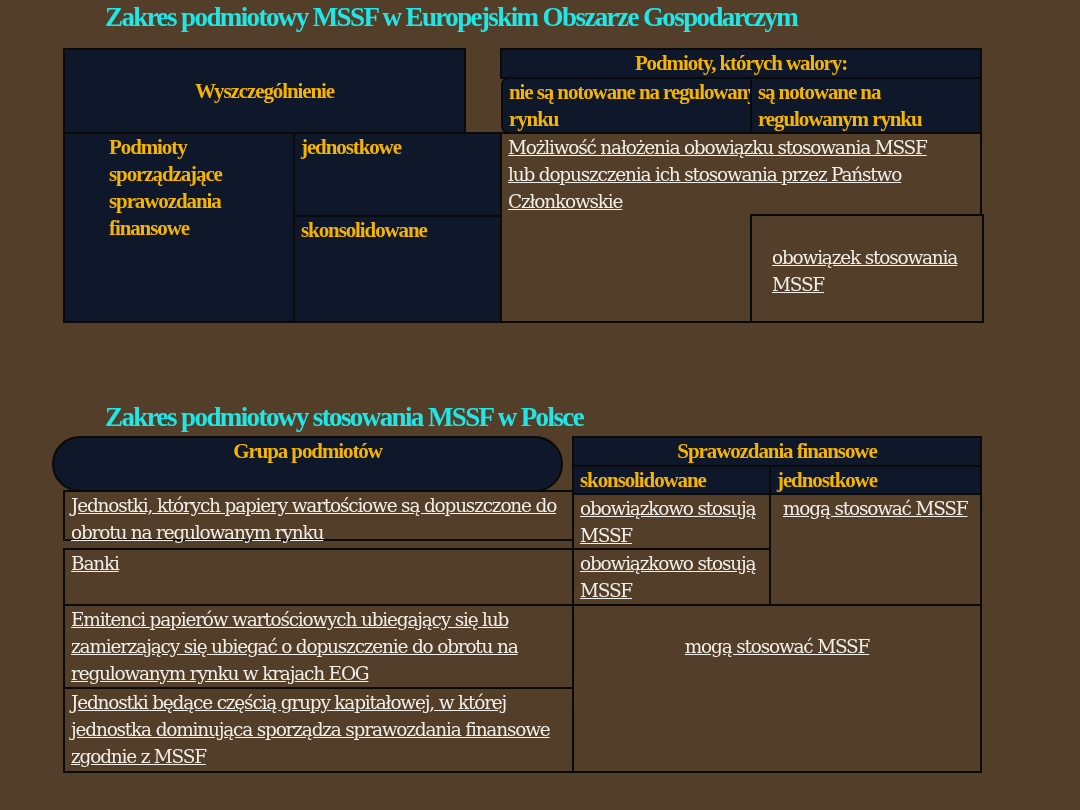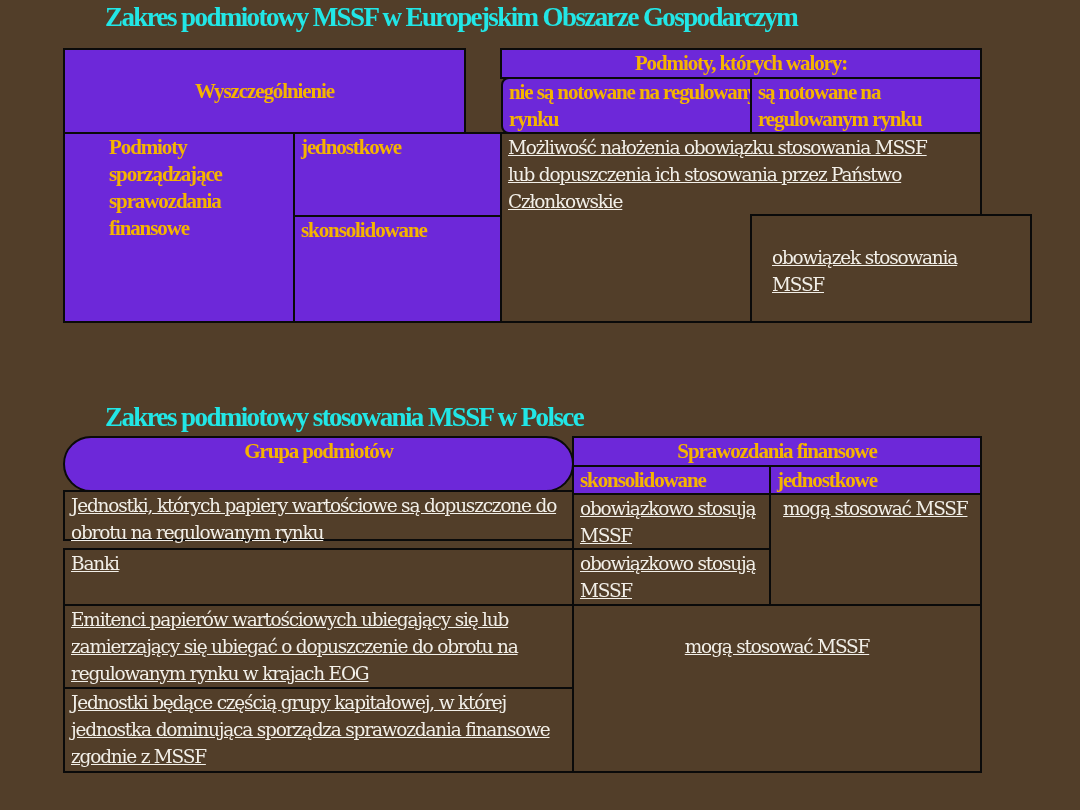--- a/index.html
+++ b/index.html
@@ -1,19 +1,19 @@
 <!DOCTYPE html>
 <html><head>
 <meta charset="utf-8">
 <style>
   html,body{margin:0;padding:0;}
   body{width:1080px;height:810px;background:#523e29;position:relative;overflow:hidden;font-family:"DejaVu Serif","Liberation Serif",serif;}
   .title{position:absolute;left:70px;color:#22e6e6;font-family:"Liberation Serif",serif;font-weight:bold;font-size:27px;letter-spacing:-1.6px;white-space:nowrap;margin-left:35px;}
   .cell{position:absolute;box-sizing:border-box;border:2px solid #0a0a0a;}
-  .w{background:#6d28d9;}
+  .w{background:#0f172a;}
   .b{background:#523e29;}
   .gold{color:#f5b400;font-family:"Liberation Serif",serif;font-weight:bold;font-size:21px;letter-spacing:-1.1px;line-height:27px;}
   .wt{color:#f2efe8;font-family:"DejaVu Serif",serif;font-size:18.5px;letter-spacing:-1.2px;line-height:27px;font-weight:300;text-decoration:underline;}
   .pad{padding:0 6px;}
   .center{text-align:center;}
 </style>
 </head>
 <body>
 
 <div class="title" style="top:2px;">Zakres podmiotowy MSSF w Europejskim Obszarze Gospodarczym</div>
@@ -22,27 +22,27 @@
   <div class="cell w gold center" style="left:63px;top:48px;width:403px;height:86px;padding-top:28px;">Wyszczególnienie</div>
   <div class="cell w gold center" style="left:500px;top:48px;width:482px;height:31px;line-height:27px;">Podmioty, których walory:</div>
   <div class="cell w gold pad" style="left:501px;top:77px;width:292px;height:57px;border-radius:8px;">nie są notowane na regulowanym rynku</div>
   <div class="cell w gold pad" style="left:750px;top:77px;width:232px;height:62px;">są notowane na regulowanym rynku</div>
 
   <div class="cell w gold pad" style="left:63px;top:132px;width:232px;height:191px;padding-left:44px;">Podmioty sporządzające sprawozdania finansowe</div>
   <div class="cell w gold pad" style="left:293px;top:132px;width:209px;height:85px;">jednostkowe</div>
   <div class="cell w gold pad" style="left:293px;top:215px;width:209px;height:108px;">skonsolidowane</div>
 
   <div class="cell b wt pad" style="left:500px;top:132px;width:482px;height:191px;padding-right:30px;">Możliwość nałożenia obowiązku stosowania MSSF lub dopuszczenia ich stosowania przez Państwo Członkowskie</div>
-  <div class="cell b wt" style="left:750px;top:214px;width:282px;height:109px;padding:28px 20px 0 20px;">obowiązek stosowania MSSF</div>
+  <div class="cell b wt" style="left:750px;top:214px;width:234px;height:109px;padding:28px 20px 0 20px;">obowiązek stosowania MSSF</div>
 </div>
 
 <div class="title" style="top:402px;">Zakres podmiotowy stosowania MSSF w Polsce</div>
 
 <div>
-  <div class="cell w gold center" style="left:63px;top:436px;width:511px;height:56px;border-radius:29px;">Grupa podmiotów</div>
+  <div class="cell w gold center" style="left:52px;top:436px;width:511px;height:56px;border-radius:29px;">Grupa podmiotów</div>
   <div class="cell w gold center" style="left:572px;top:436px;width:410px;height:31px;">Sprawozdania finansowe</div>
   <div class="cell w gold pad" style="left:572px;top:465px;width:199px;height:30px;">skonsolidowane</div>
   <div class="cell w gold pad" style="left:769px;top:465px;width:213px;height:30px;">jednostkowe</div>
 
   <div class="cell b wt pad" style="left:63px;top:490px;width:511px;height:51px;">Jednostki, których papiery wartościowe są dopuszczone do obrotu na regulowanym rynku</div>
   <div class="cell b wt pad" style="left:572px;top:493px;width:199px;height:57px;">obowiązkowo stosują MSSF</div>
   <div class="cell b wt" style="left:769px;top:493px;width:213px;height:113px;padding:0 12px;">mogą stosować MSSF</div>
 
   <div class="cell b wt pad" style="left:63px;top:548px;width:511px;height:58px;">Banki</div>
   <div class="cell b wt pad" style="left:572px;top:548px;width:199px;height:58px;">obowiązkowo stosują MSSF</div>

